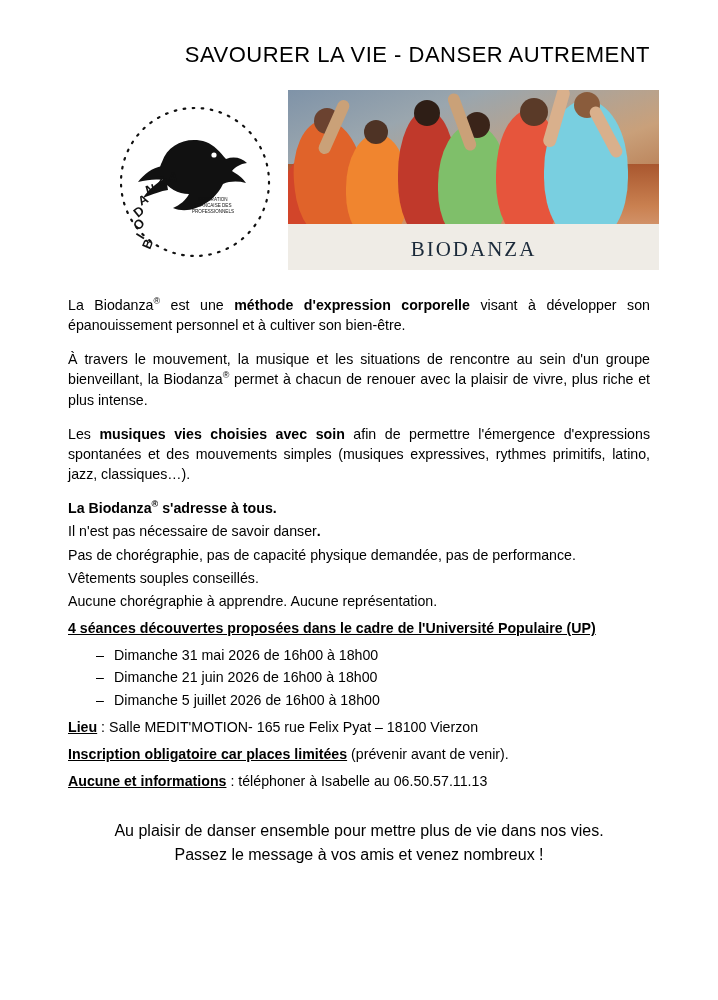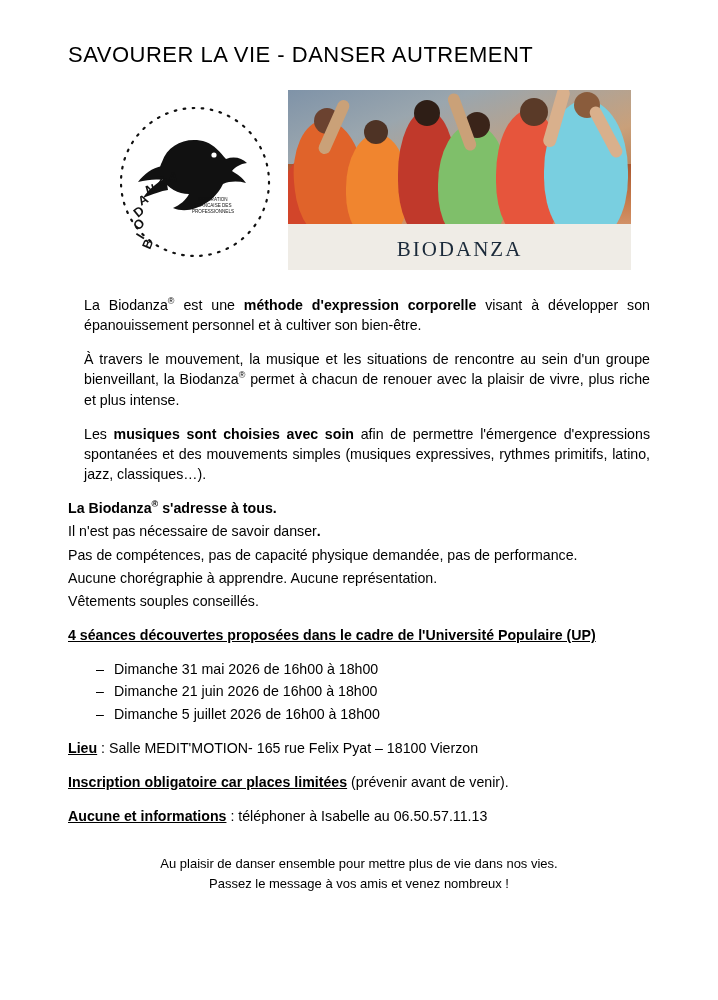--- a/index.html
+++ b/index.html
@@ -15,21 +15,21 @@
     overflow: hidden;
   }
   .page {
     position: relative;
     width: 718px;
     height: 1000px;
     box-sizing: border-box;
     padding: 0 68px;
   }
   .title {
-    text-align: left;
+    text-align: right;
     font-size: 22px;
     letter-spacing: 0.5px;
     font-weight: 400;
     margin: 42px 0 0 0;
     color: #000;
     font-family: "Liberation Sans", sans-serif;
   }
 
   
   .header-row {
@@ -47,20 +47,21 @@
   .logo svg { display:block; }
 
   .photo {
     position: absolute;
     left: 220px;
     top: 0px;
     width: 343px;
     height: 180px;
     background: #b9773f;
     overflow: hidden;
+    padding-left: 28px;
   }
   .photo .sky {
     position:absolute; left:0; top:0; right:0; height:58%;
     background: linear-gradient(160deg,#7f93a8 0%,#9aa6ae 30%,#c9a07a 70%,#b4754a 100%);
   }
   .photo .floor {
     position:absolute; left:0; bottom:30px; right:0; height:42%;
     background: linear-gradient(180deg,#a9572f 0%,#c98050 55%,#d9a07c 100%);
   }
   .blob { position:absolute; border-radius:50% 50% 45% 45%; }
@@ -93,34 +94,34 @@
     position:absolute; left:0; right:0; bottom:8px;
     text-align:center;
     font-size:21px;
     letter-spacing:2px;
     color:#1b2a3a;
     font-family:"Liberation Serif", serif;
   }
 
   
   .content { margin-top: 20px; font-size: 14.2px; line-height: 1.42; }
-  p { margin: 0 0 14px 16px; text-align: justify; }
+  p { margin: 0 0 14px 0; text-align: justify; }
   .just { text-align: justify; }
   b, .b { font-weight: bold; }
   .u { text-decoration: underline; }
   .nowrap-list { margin: 0; padding: 0; list-style: none; }
   .nowrap-list li { margin: 0 0 2px 0; padding-left: 46px; position: relative; }
   .nowrap-list li .dash { position: absolute; left: 28px; }
-  .section { margin-top: 14px; }
+  .section { margin-top: 7px; }
   .line { margin: 0 0 3px 0; }
   .sup { font-size: 9px; vertical-align: super; }
   .closing {
     margin-top: 28px;
     text-align: center;
-    font-size: 13px;
+    font-size: 16px;
     line-height: 1.5;
   }
   .closing div { margin: 0; }
 </style>
 </head>
 <body>
 
 <div class="page">
 
   <h1 class="title">SAVOURER LA  VIE - DANSER  AUTREMENT</h1>
@@ -187,33 +188,33 @@
 
     <p>
       <span>La Biodanza</span><span class="sup">®</span><span> est une </span><b>méthode d'expression corporelle</b><span> visant à développer son épanouissement personnel et à cultiver son bien-être.</span>
     </p>
 
     <p>
       <span>À travers le mouvement, la musique et les situations de rencontre au sein d'un groupe bienveillant, la Biodanza</span><span class="sup">®</span><span> permet à chacun de renouer avec la plaisir de vivre, plus riche et plus intense.</span>
     </p>
 
     <p>
-      <span>Les </span><b>musiques sont choisies avec soin</b><span> afin de permettre l'émergence d'expressions spontanées et des mouvements simples (musiques expressives, rythmes primitifs, latino, jazz, classiques…).</span>
+      <span>Les </span><b>musiques vies choisies avec soin</b><span> afin de permettre l'émergence d'expressions spontanées et des mouvements simples (musiques expressives, rythmes primitifs, latino, jazz, classiques…).</span>
     </p>
 
     <div>
       <div class="line">
         <b><span>La Biodanza</span><span class="sup">®</span><span> s'adresse à tous.</span></b>
       </div>
       <div class="line">
         <span>Il n'est pas nécessaire de savoir danser</span><b>.</b>
       </div>
-      <div class="line just">Pas de compétences, pas de capacité physique demandée, pas de performance.</div>
+      <div class="line just">Pas de chorégraphie, pas de capacité physique demandée, pas de performance.</div>
+      <div class="line">Vêtements souples conseillés.</div>
       <div class="line">Aucune chorégraphie à apprendre. Aucune représentation.</div>
-      <div class="line">Vêtements souples conseillés.</div>
     </div>
 
     <div class="section">
       <b class="u">4 séances découvertes proposées dans le cadre de l'Université Populaire (UP)</b>
     </div>
 
     <div class="section">
       <ul class="nowrap-list">
         <li><span class="dash">–</span></li>
         <li><span class="dash">–</span><span>Dimanche 31 mai 2026 de 16h00 à 18h00</span></li>

